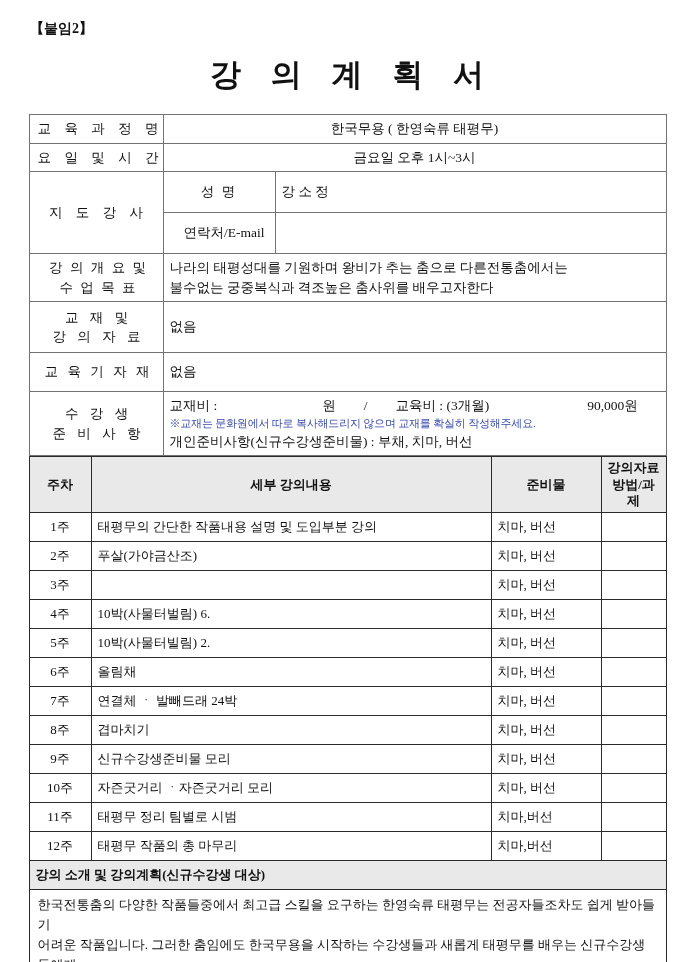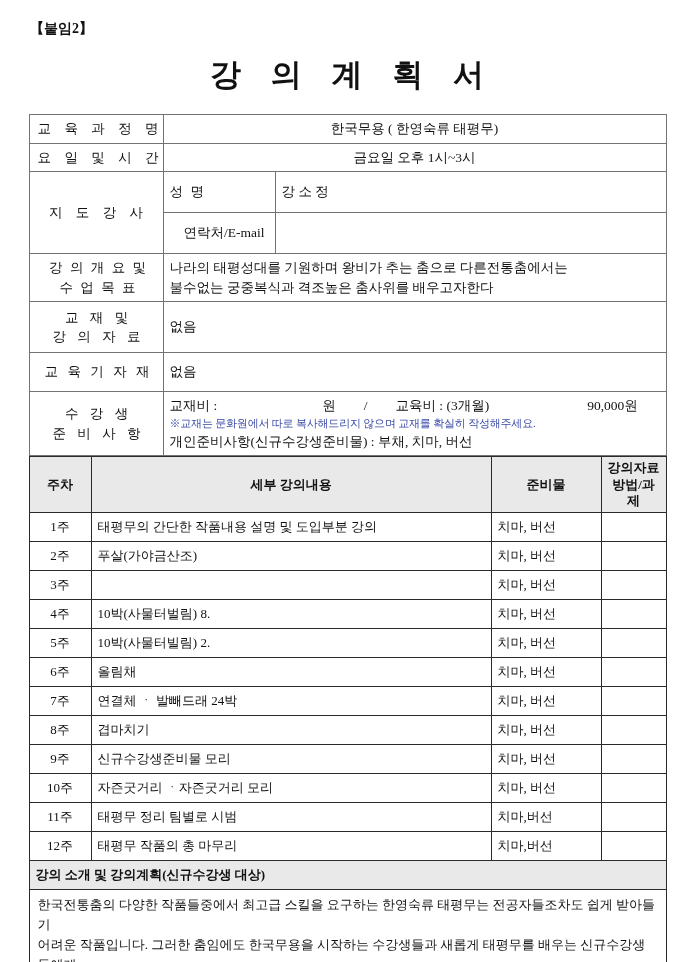--- a/index.html
+++ b/index.html
@@ -60,21 +60,21 @@
   .ctr { text-align: center; }
   .val { font-size: 14px; }
   .big-ctr {
     text-align: center;
     font-size: 14.5px;
   }
   .two-line {
     line-height: 1.65;
   }
   .sub-label {
-    text-align: left;
+    text-align: center;
     font-size: 13.5px;
     letter-spacing: 2px;
     white-space: nowrap;
   }
   .small-note {
     font-size: 11px;
     color: #3a4aa8;
     letter-spacing: -0.2px;
   }
   .fee-line {
@@ -237,21 +237,21 @@
         <td class="method"></td>
       </tr>
       <tr>
         <td class="week">3주</td>
         <td class="content"></td>
         <td class="prep">치마, 버선</td>
         <td class="method"></td>
       </tr>
       <tr>
         <td class="week">4주</td>
-        <td class="content">10박(사물터벌림) 8.</td>
+        <td class="content">10박(사물터벌림) 6.</td>
         <td class="prep">치마, 버선</td>
         <td class="method"></td>
       </tr>
       <tr>
         <td class="week">5주</td>
         <td class="content">10박(사물터빌림) 2.</td>
         <td class="prep">치마, 버선</td>
         <td class="method"></td>
       </tr>
       <tr>

